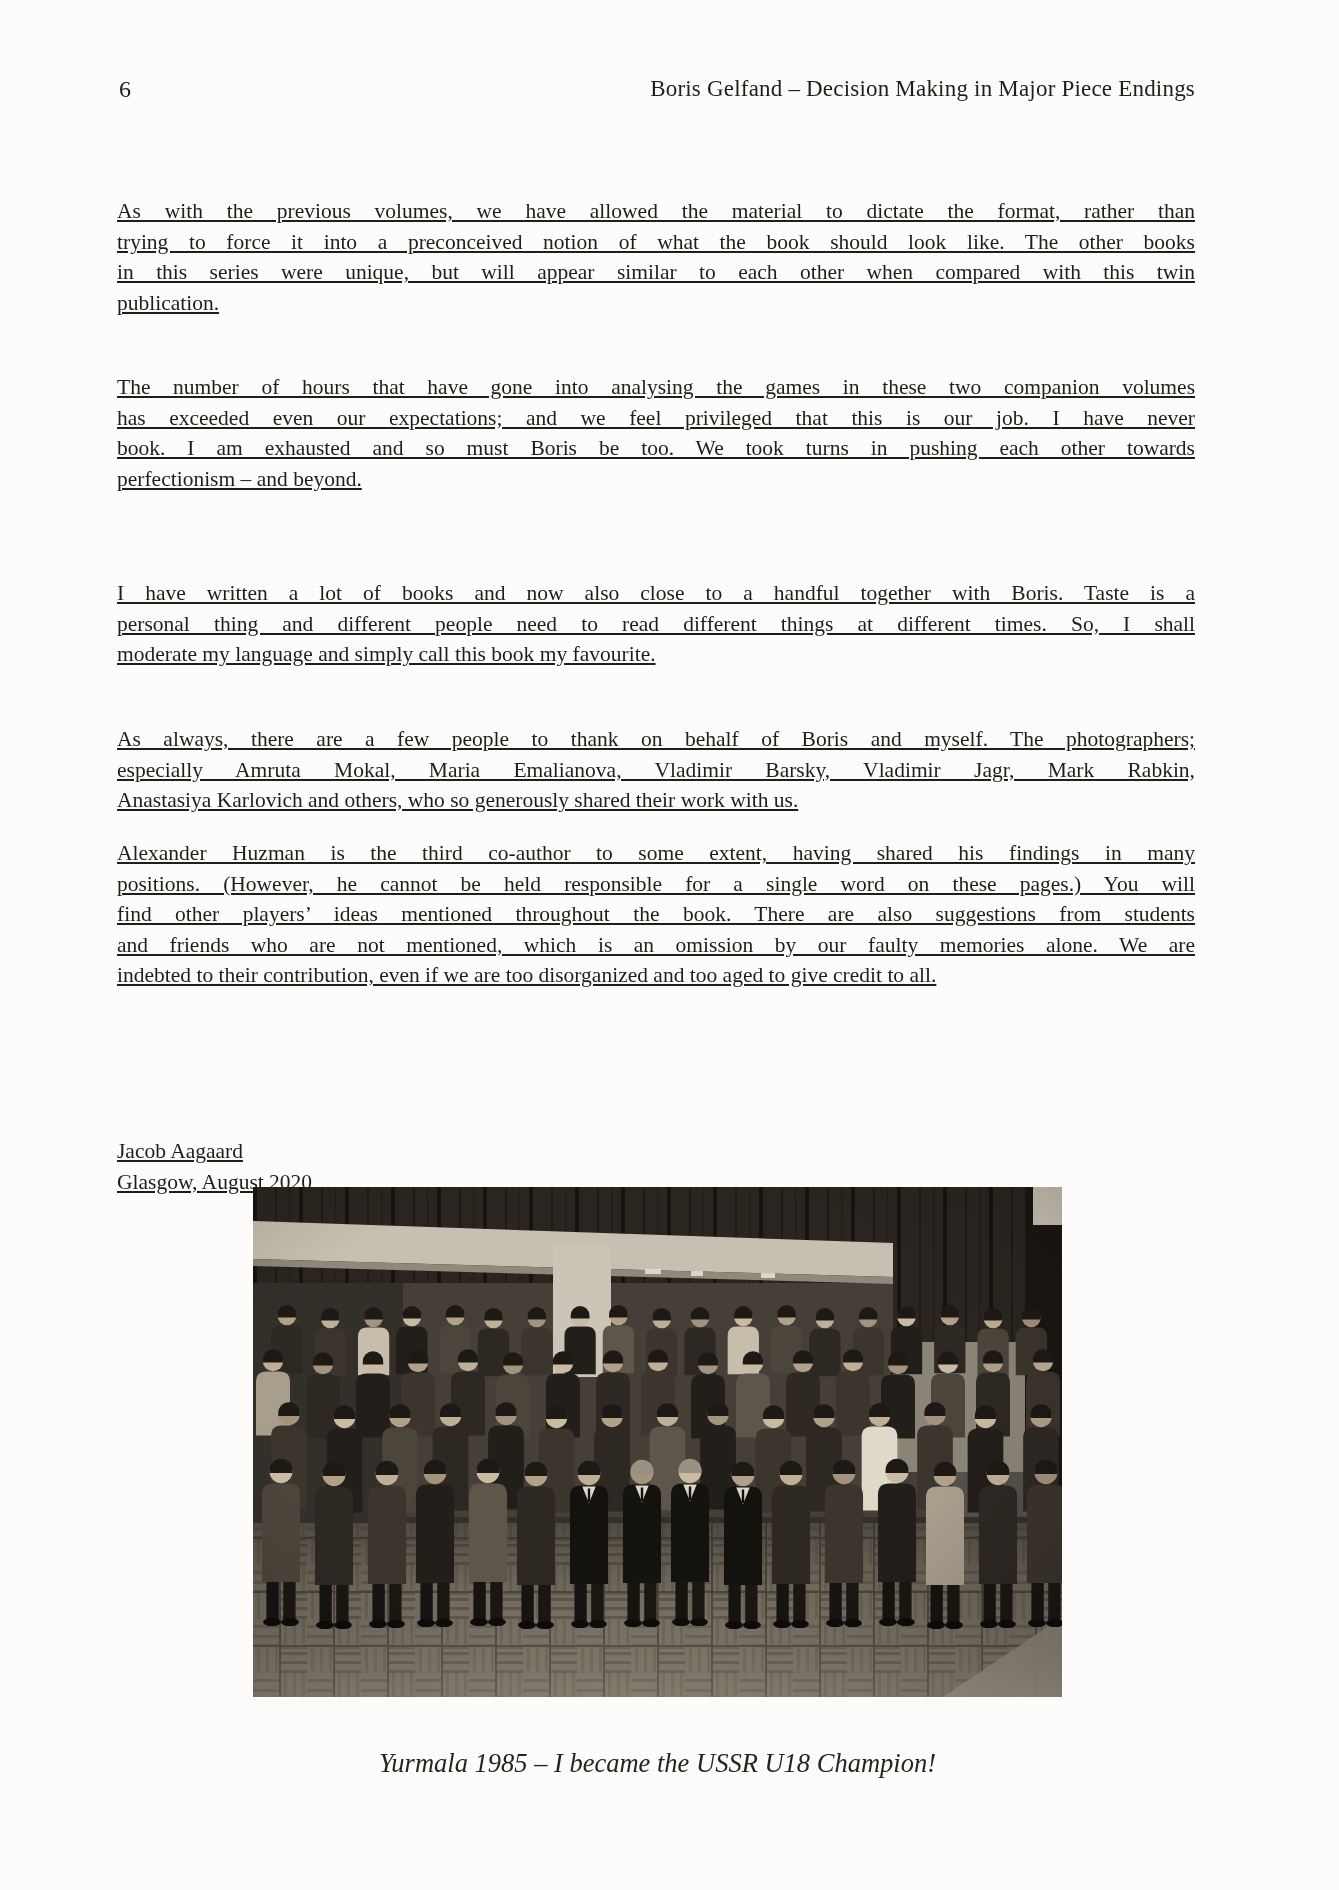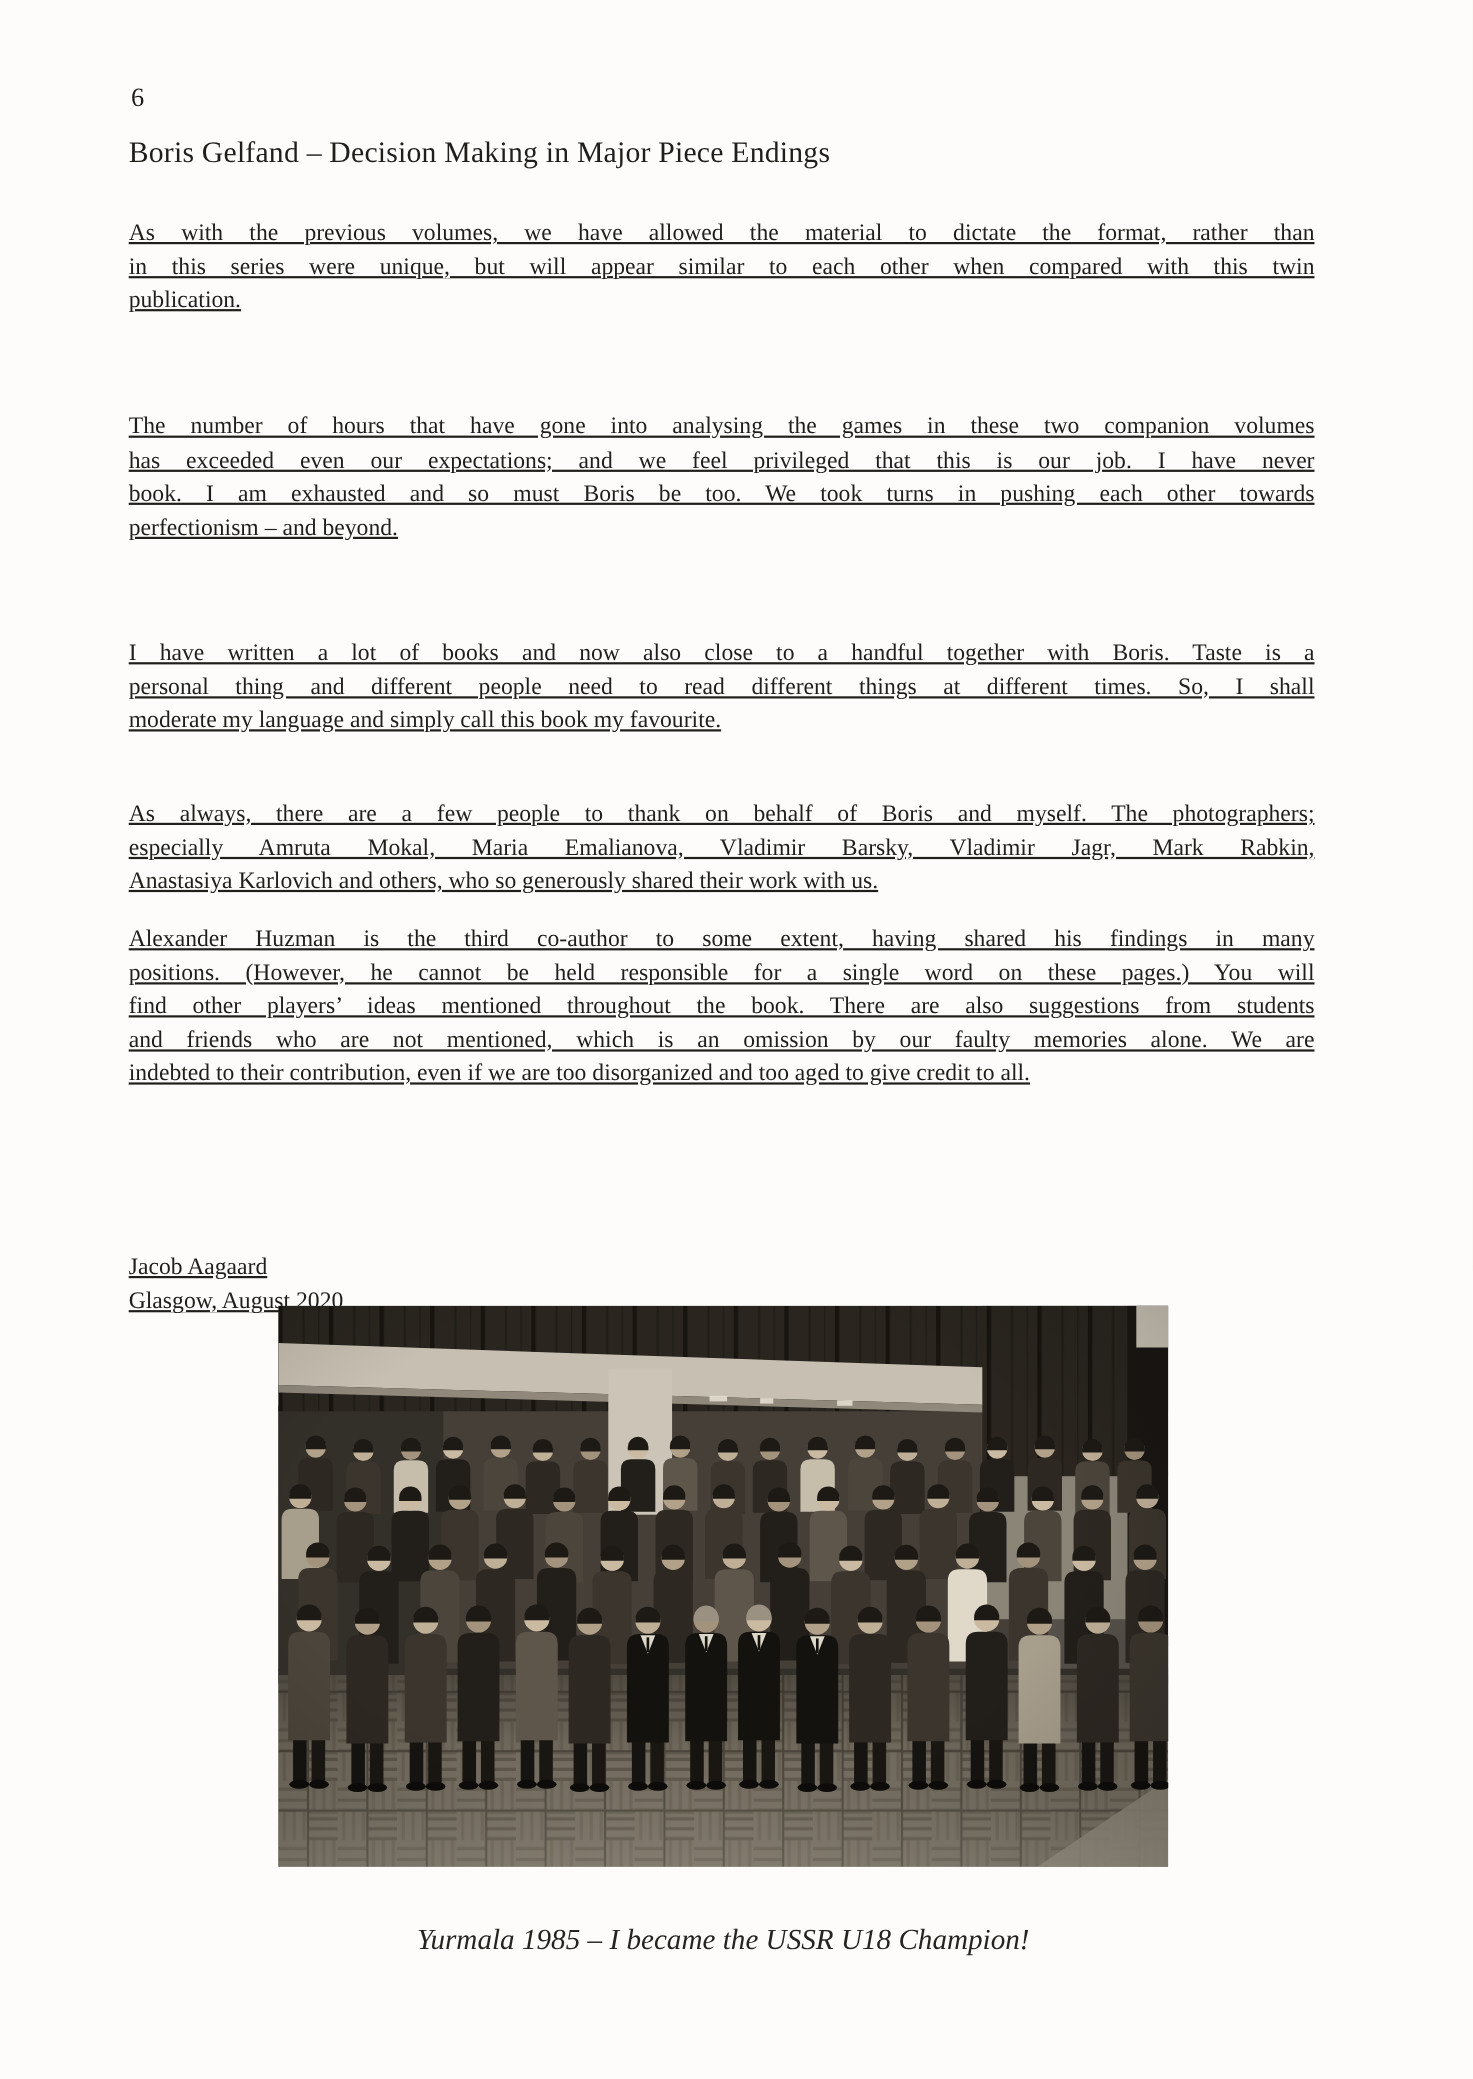--- a/index.html
+++ b/index.html
@@ -4,21 +4,21 @@
 <style>
   html,body{margin:0;padding:0;background:#e8e6e2;}
   .page{
     position:relative;width:1339px;height:1890px;margin:0 auto;
     background:#fdfcfa;color:#201e1b;
     font-family:"Liberation Serif", serif;
     overflow:hidden;
   }
   .pagehead{position:absolute;left:117px;top:76px;width:1078px;height:34px;}
   .pnum{position:absolute;left:2px;top:0;font-size:24px;}
-  .rtitle{display:block;text-align:left;font-size:27px;letter-spacing:0.2px;margin-top:47px;}
+  .rtitle{display:block;text-align:right;font-size:23px;letter-spacing:0.2px;}
   .col{position:absolute;left:117px;top:0;width:1078px;}
   .blk{position:absolute;left:0;width:1078px;font-size:21.5px;line-height:30.5px;}
   .p1{top:196px}.p2{top:372px}.p3{top:578px}.p4{top:724px}.p5{top:838px}
   .sig{top:1136px}
   .ln{text-align:justify;text-align-last:justify;text-decoration:underline;}
   .ll{text-align:right;text-align-last:left;}
   .photo{top:1187px;left:136px;width:809px;height:510px;margin:0;padding:0;}
   .photo svg{display:block;}
   .caption{
     top:1746px;left:136px;width:809px;text-align:center;
@@ -32,20 +32,21 @@
 
   <header class="pagehead">
     <span class="pnum">6</span>
     <span class="rtitle">Boris Gelfand – Decision Making in Major Piece Endings</span>
   </header>
 
   <main class="col">
 
     <section class="blk p1">
       <div class="ln">As with the previous volumes, we have allowed the material to dictate the format, rather than</div>
+      <div class="ln">trying to force it into a preconceived notion of what the book should look like. The other books</div>
       <div class="ln">in this series were unique, but will appear similar to each other when compared with this twin</div>
       <div class="ln ll">publication.</div>
     </section>
 
     <section class="blk p2">
       <div class="ln">The number of hours that have gone into analysing the games in these two companion volumes</div>
       <div class="ln">has exceeded even our expectations; and we feel privileged that this is our job. I have never</div>
       <div class="ln">book. I am exhausted and so must Boris be too. We took turns in pushing each other towards</div>
       <div class="ln ll">perfectionism – and beyond.</div>
     </section>

